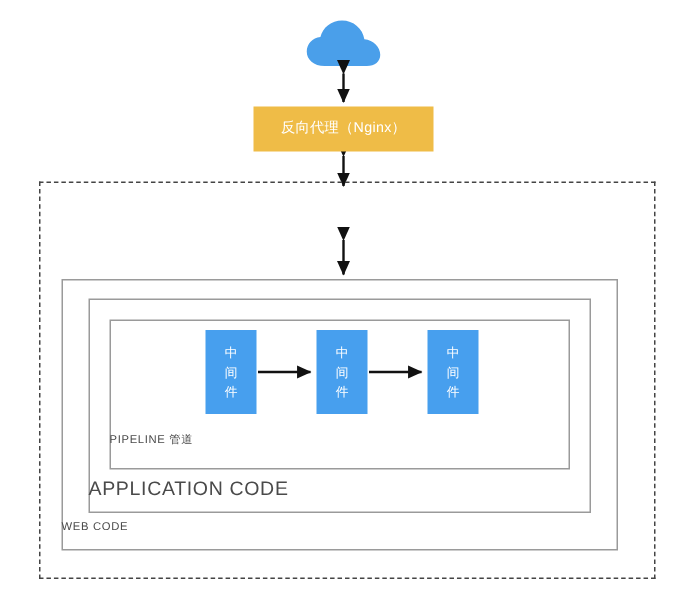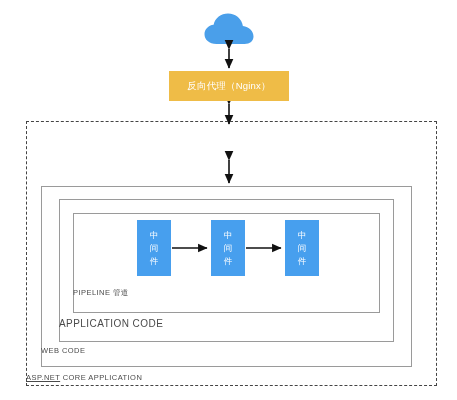--- a/index.html
+++ b/index.html
@@ -131,21 +131,21 @@
   .label-pipeline {
     left: 73px;
     top: 288px;
     width: 307px;
     font-size: 7.5px;
   }
   .label-appcode {
     left: 59px;
     top: 318px;
     width: 340px;
-    font-size: 10px;
+    font-size: 13px;
   }
   .label-webhost {
     left: 41px;
     top: 346px;
     width: 371px;
     font-size: 7.5px;
   }
   .label-aspnet {
     left: 26px;
     top: 373px;
@@ -222,15 +222,14 @@
     <span>间</span>
     <span>件</span>
   </div>
 
   <div class="frame-label label-pipeline">PIPELINE 管道</div>
 
   <div class="frame-label label-appcode">APPLICATION CODE</div>
 
   <div class="frame-label label-webhost">WEB CODE</div>
 
-  <div class="frame-label label-aspnet"><span class="underlined">ASP.NET</span><span> CORE APPLICATION</span></div>
 
 </div>
 
 </body></html>

